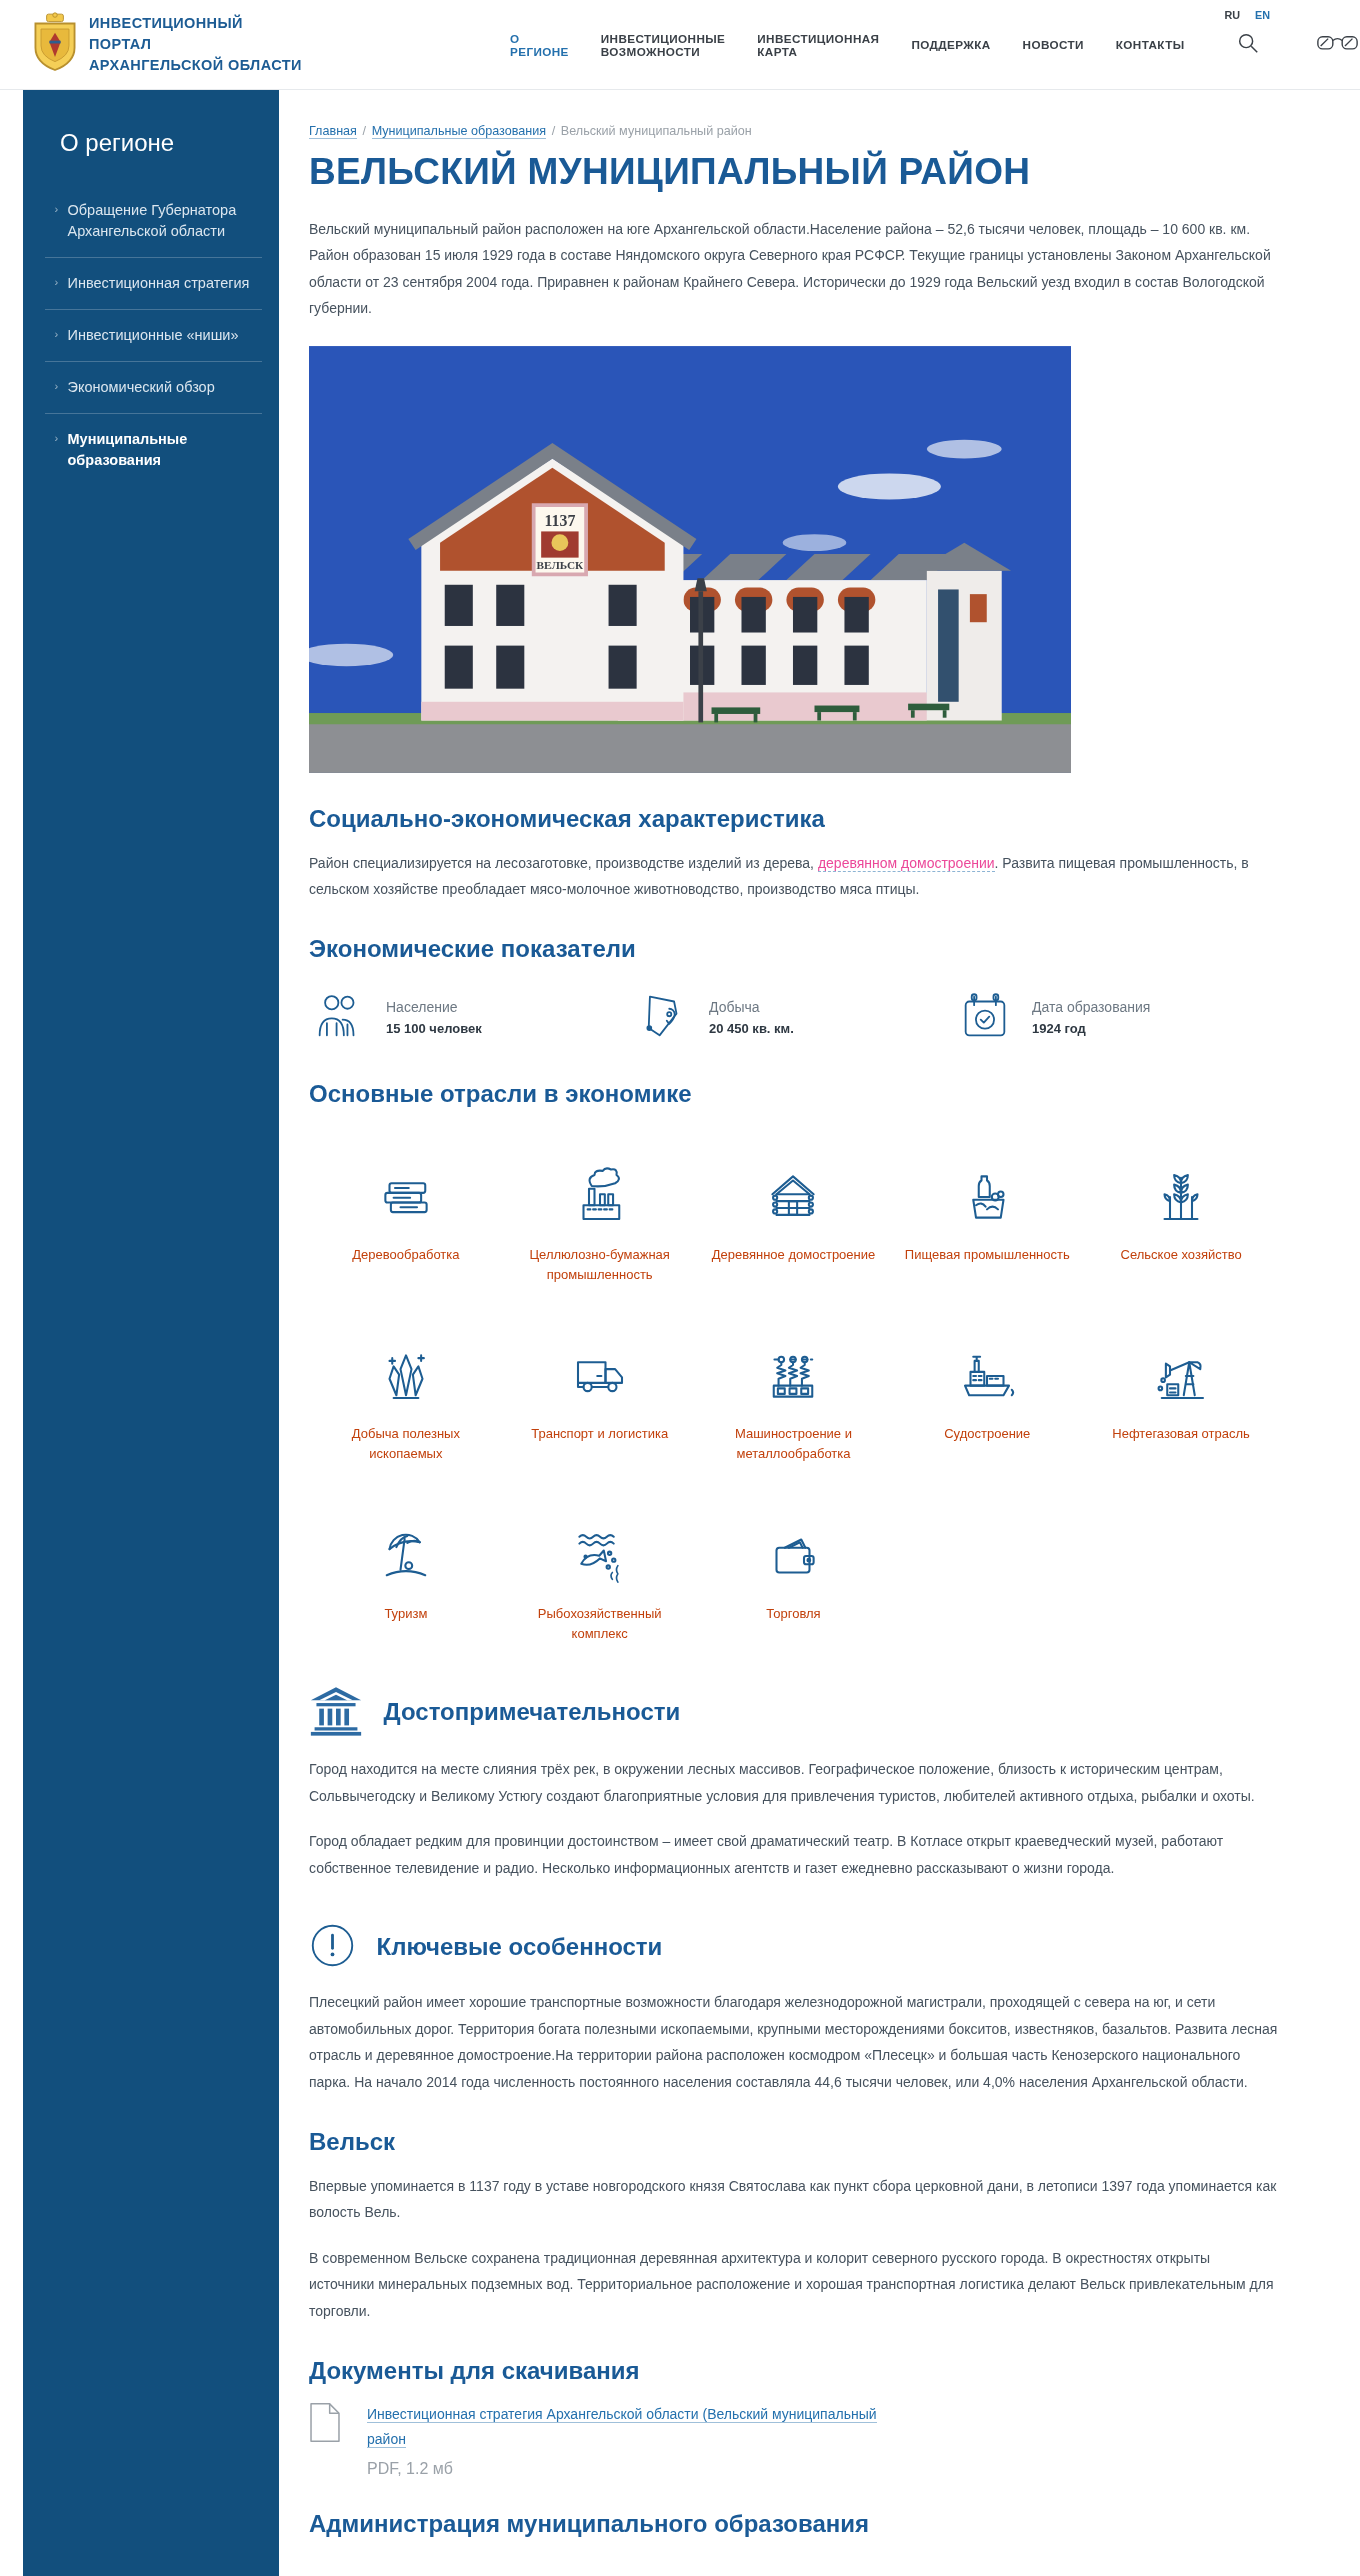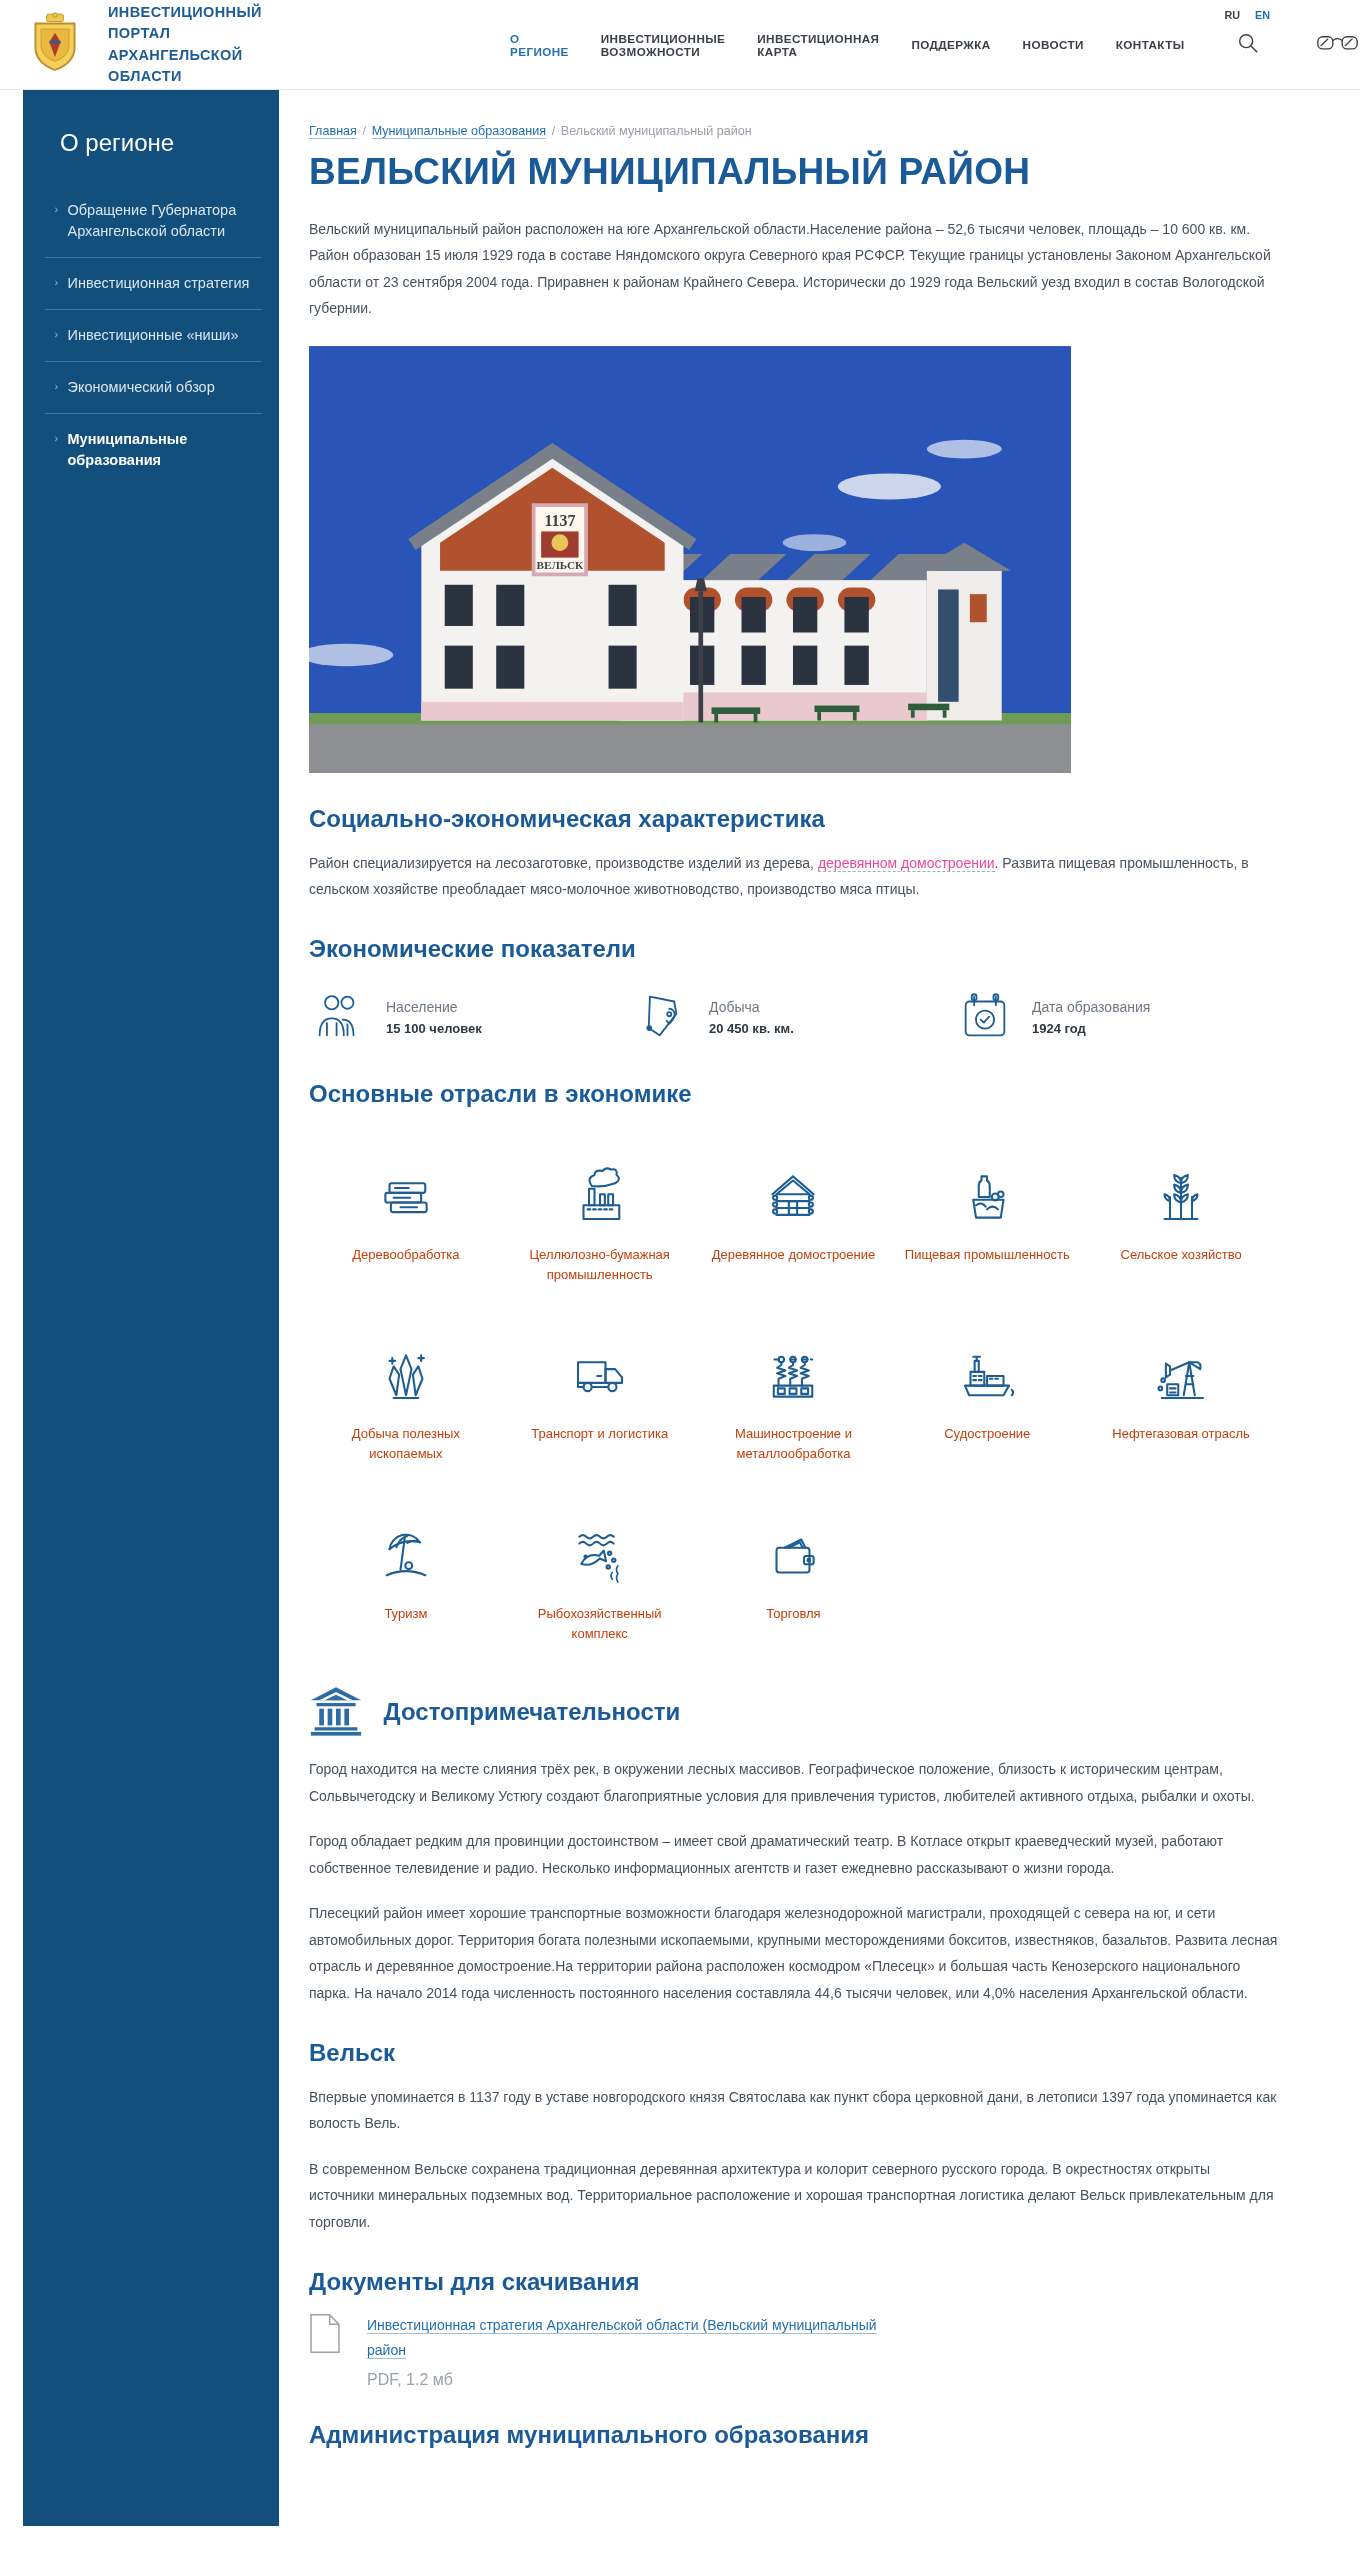--- a/index.html
+++ b/index.html
@@ -7,21 +7,21 @@
   body {
     width:1360px; margin:0 auto;
     font-family:"Liberation Sans","DejaVu Sans",sans-serif;
     color:#46525e; -webkit-font-smoothing:antialiased;
   }
   a { text-decoration:none; }
 
   
   .header { position:relative; height:90px; border-bottom:0.9px solid #e6e9ec; }
   .header-inner { display:flex; align-items:center; height:100%; padding:0 56px 0 28px; }
-  .brand { display:flex; align-items:center; gap:26px; width:281px; flex:0 0 auto; }
+  .brand { display:flex; align-items:center; gap:7px; width:281px; flex:0 0 auto; }
   .brand-title { color:#1d5c94; font-weight:700; font-size:14.5px; line-height:1.45; letter-spacing:0.4px; }
   .main-nav { display:flex; align-items:center; gap:32px; margin-left:201px; }
   .nav-item { font-size:11.7px; font-weight:700; letter-spacing:0.4px; color:#3a4047; cursor:pointer; }
   .nav-item.active { color:#2470ad; }
   .header-icons { display:flex; align-items:center; gap:56px; margin-left:51px; }
   .lang-switch { position:absolute; top:9.4px; right:90px; display:flex; gap:15px; font-size:10.8px; font-weight:700; }
   .lang-ru { color:#3a4047; cursor:pointer; }
   .lang-en { color:#2470ad; cursor:pointer; }
 
   
@@ -485,20 +485,30 @@
           </g>
           <rect x="6" y="45" width="46" height="3.5" fill="#2d6ba3"></rect>
           <rect x="2" y="50" width="54" height="4" fill="#2d6ba3"></rect>
         </svg>
       </span>
       <h2>Достопримечательности</h2>
     </div>
     <p class="para">Город находится на месте слияния трёх рек, в окружении лесных массивов. Географическое положение, близость к историческим центрам, Сольвычегодску и Великому Устюгу создают благоприятные условия для привлечения туристов, любителей активного отдыха, рыбалки и охоты.</p>
     <p class="para">Город обладает редким для провинции достоинством – имеет свой драматический театр. В Котласе открыт краеведческий музей, работают собственное телевидение и радио. Несколько информационных агентств и газет ежедневно рассказывают о жизни города.</p>
 
+    <div class="iconed-heading">
+      <span>
+        <svg width="47" height="47" viewBox="0 0 50 50" fill="none">
+          <circle cx="25" cy="25" r="21" stroke="#1d5d92" stroke-width="2"></circle>
+          <path d="M25 14 v14" stroke="#1d5d92" stroke-width="3" stroke-linecap="round"></path>
+          <circle cx="25" cy="34.5" r="2" fill="#1d5d92"></circle>
+        </svg>
+      </span>
+      <h2>Ключевые особенности</h2>
+    </div>
     <p class="para">Плесецкий район имеет хорошие транспортные возможности благодаря железнодорожной магистрали, проходящей с севера на юг, и сети автомобильных дорог. Территория богата полезными ископаемыми, крупными месторождениями бокситов, известняков, базальтов. Развита лесная отрасль и деревянное домостроение.На территории района расположен космодром «Плесецк» и большая часть Кенозерского национального парка. На начало  2014 года численность постоянного населения составляла 44,6 тысячи человек, или 4,0% населения Архангельской области.</p>
 
     <h2 class="sec">Вельск</h2>
     <p class="para">Впервые упоминается в 1137 году в уставе новгородского князя Святослава как пункт сбора церковной дани, в летописи 1397 года упоминается как волость Вель.</p>
     <p class="para">В современном Вельске сохранена традиционная деревянная архитектура и колорит северного русского города. В окрестностях открыты источники минеральных подземных вод. Территориальное расположение и хорошая транспортная логистика делают Вельск привлекательным для торговли.</p>
 
     <h2 class="sec">Документы для скачивания</h2>
     <div class="doc-item">
       <span>
         <svg width="32" height="41" viewBox="0 0 34 44" fill="none" stroke="#9aa1a8" stroke-width="1.6" stroke-linejoin="round">

